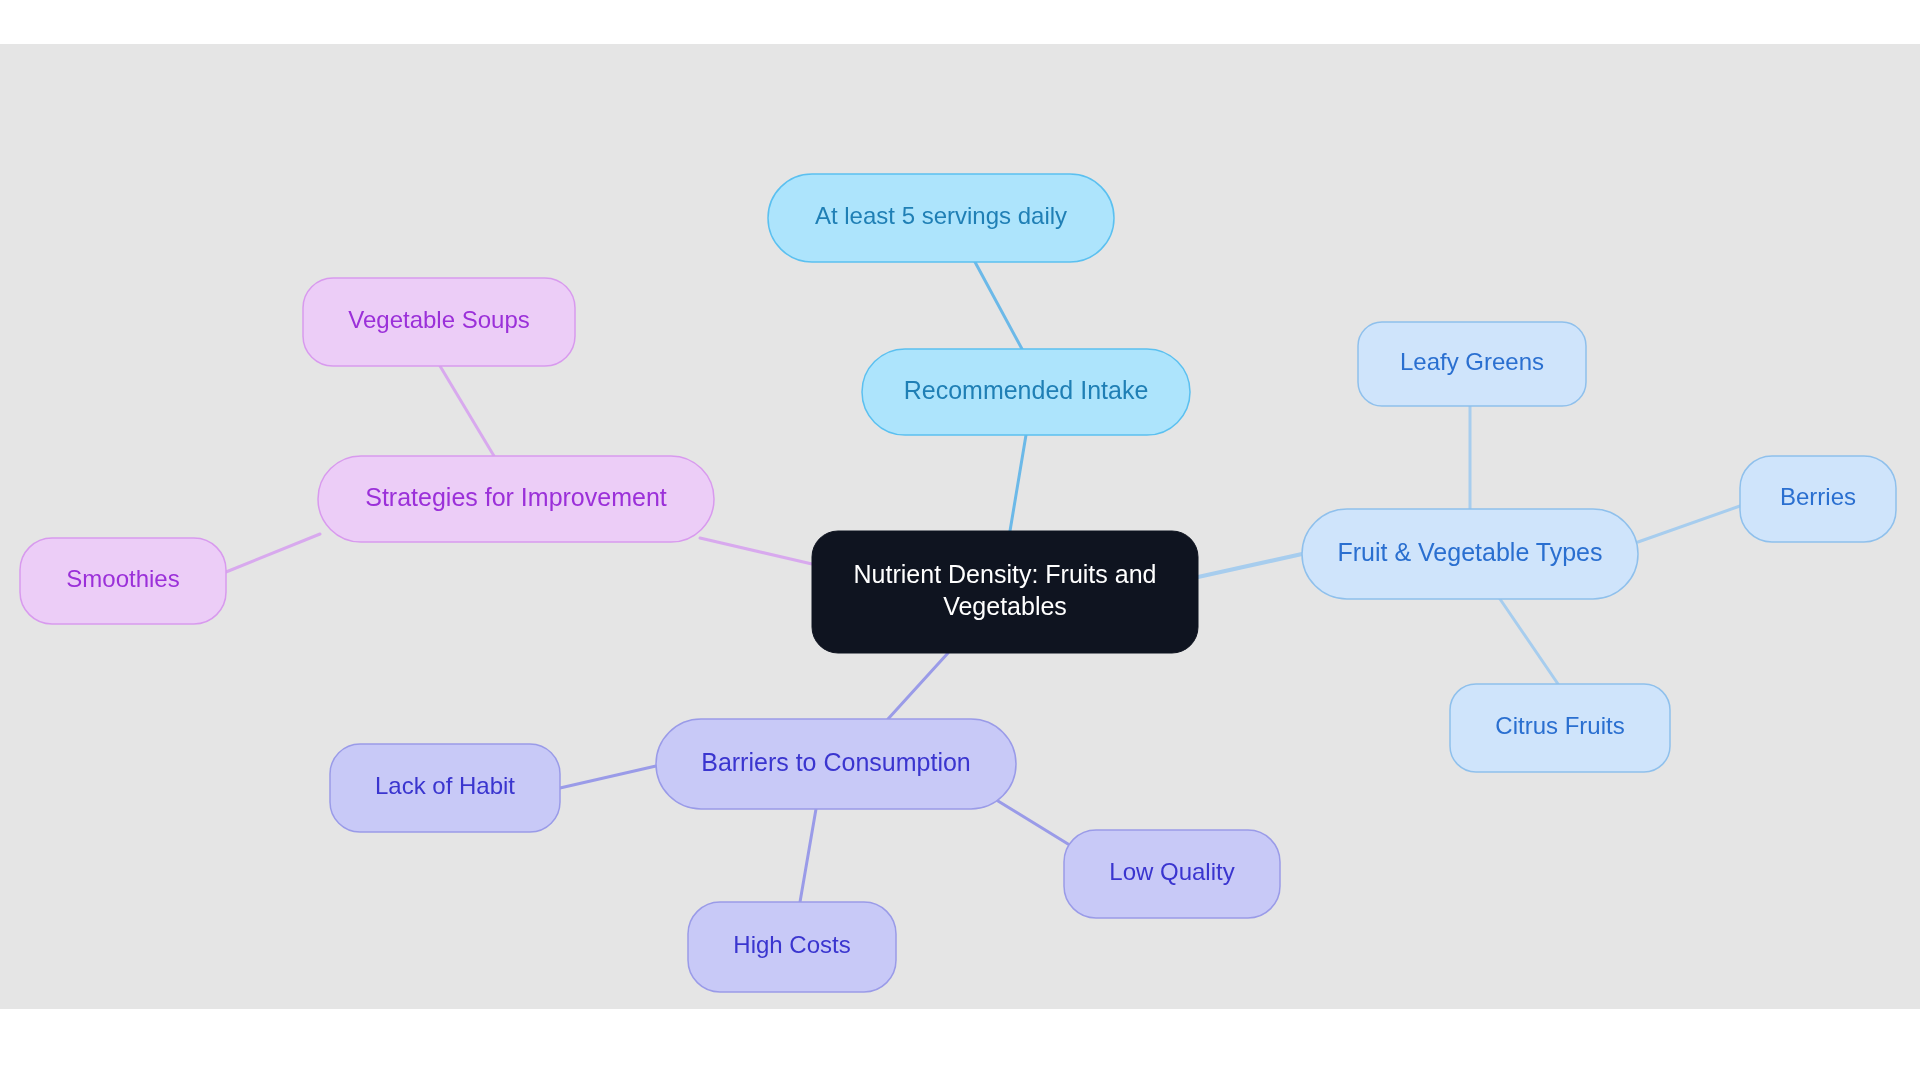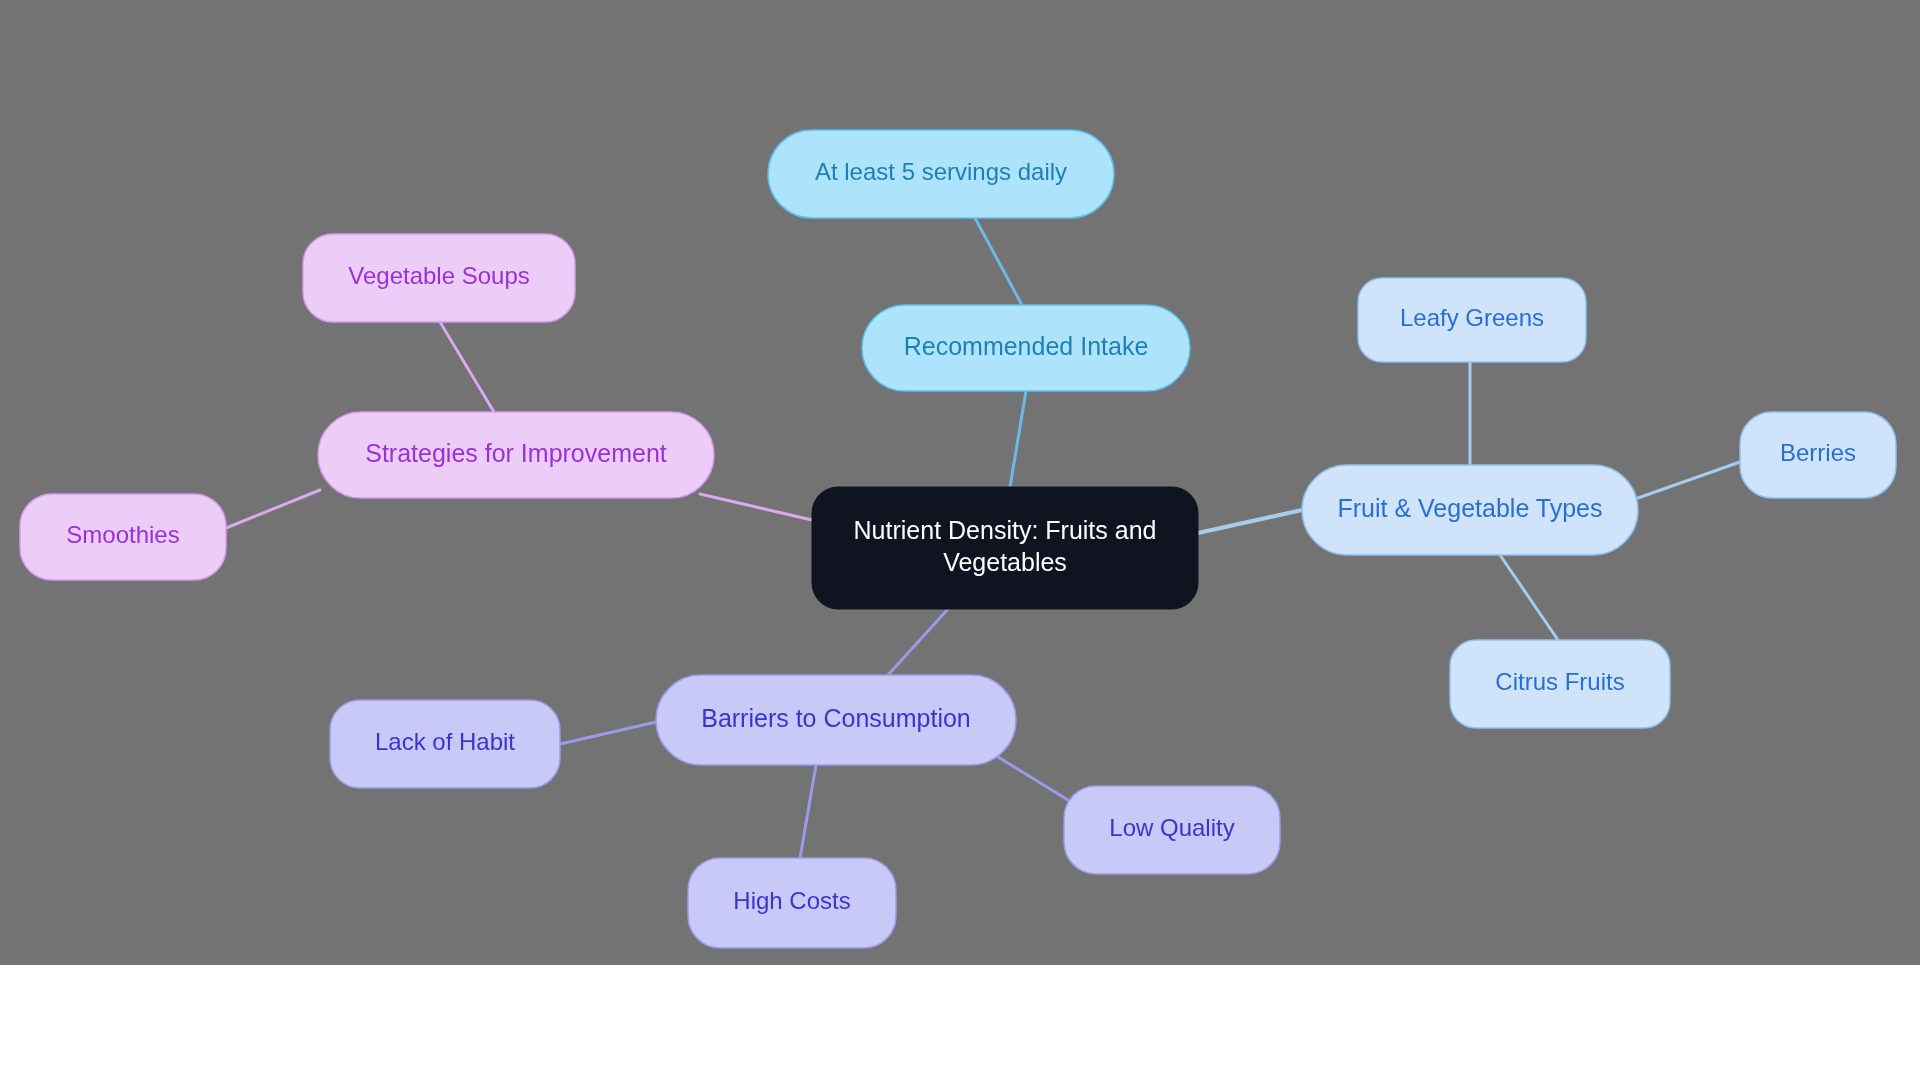--- a/index.html
+++ b/index.html
@@ -10,21 +10,22 @@
   body {
     width: 1920px;
     height: 1083px;
     overflow: hidden;
     font-family: "Liberation Sans", sans-serif;
   }
   #mindmap-canvas {
     position: relative;
     width: 1920px;
     height: 965px;
-    background: #737373;
+    background: #e5e5e5;
+    margin-top: 44px;
   }
   svg.layer {
     position: absolute;
     left: 0;
     top: 0;
     width: 1920px;
     height: 1083px;
   }
   .node-label {
     dominant-baseline: middle;

